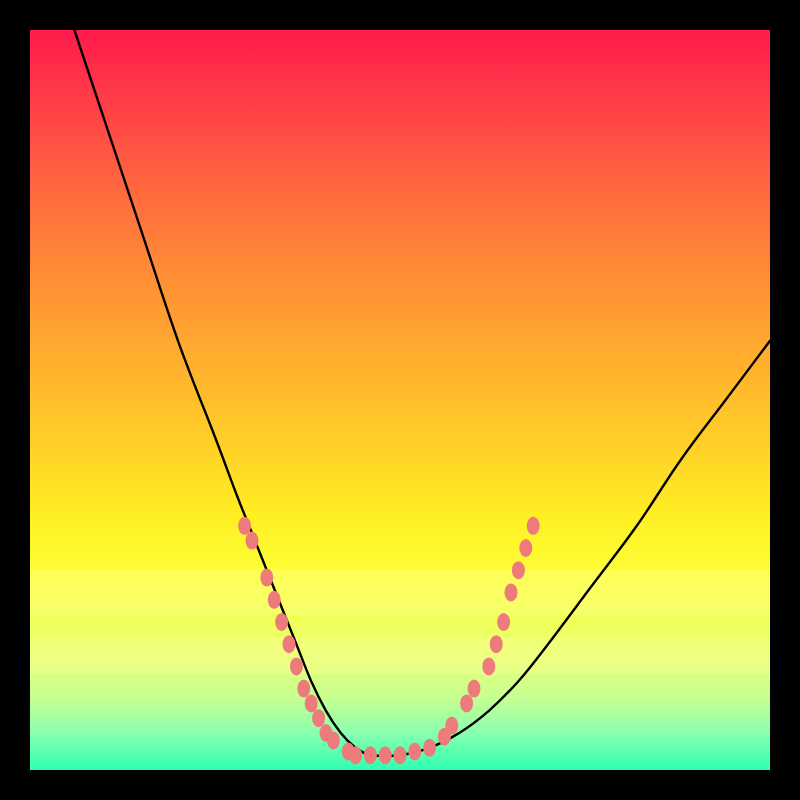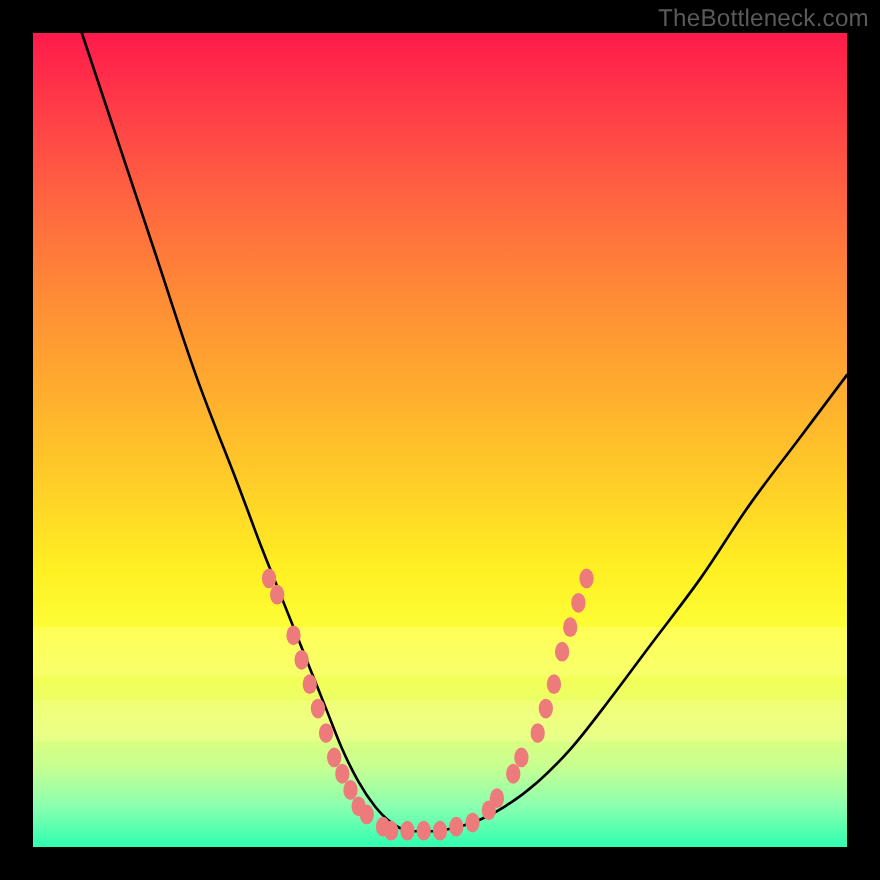--- a/index.html
+++ b/index.html
@@ -104,14 +104,13 @@
           <ellipse cx="466.2" cy="614.2" rx="6.5" ry="9" fill="#ee7b7b"></ellipse>
           <ellipse cx="473.6" cy="592.0" rx="6.5" ry="9" fill="#ee7b7b"></ellipse>
           <ellipse cx="481.0" cy="562.4" rx="6.5" ry="9" fill="#ee7b7b"></ellipse>
           <ellipse cx="488.4" cy="540.2" rx="6.5" ry="9" fill="#ee7b7b"></ellipse>
           <ellipse cx="495.8" cy="518.0" rx="6.5" ry="9" fill="#ee7b7b"></ellipse>
           <ellipse cx="503.2" cy="495.8" rx="6.5" ry="9" fill="#ee7b7b"></ellipse>
         </g>
     </svg>
   </div>
 
-  <div class="attribution">TheBottleneck.com</div>
 </div>
 
 </body></html>

